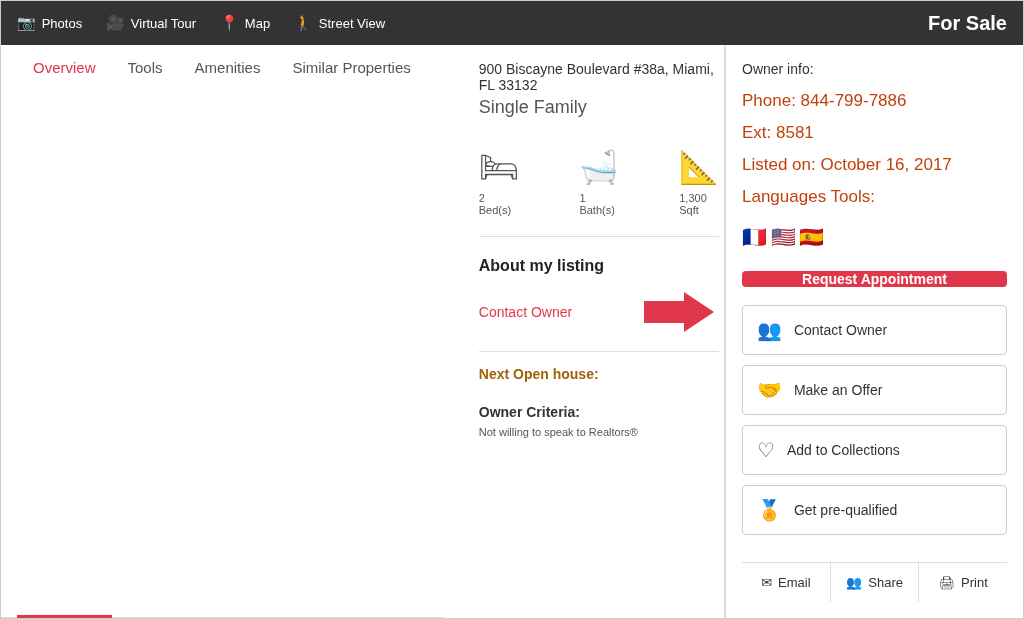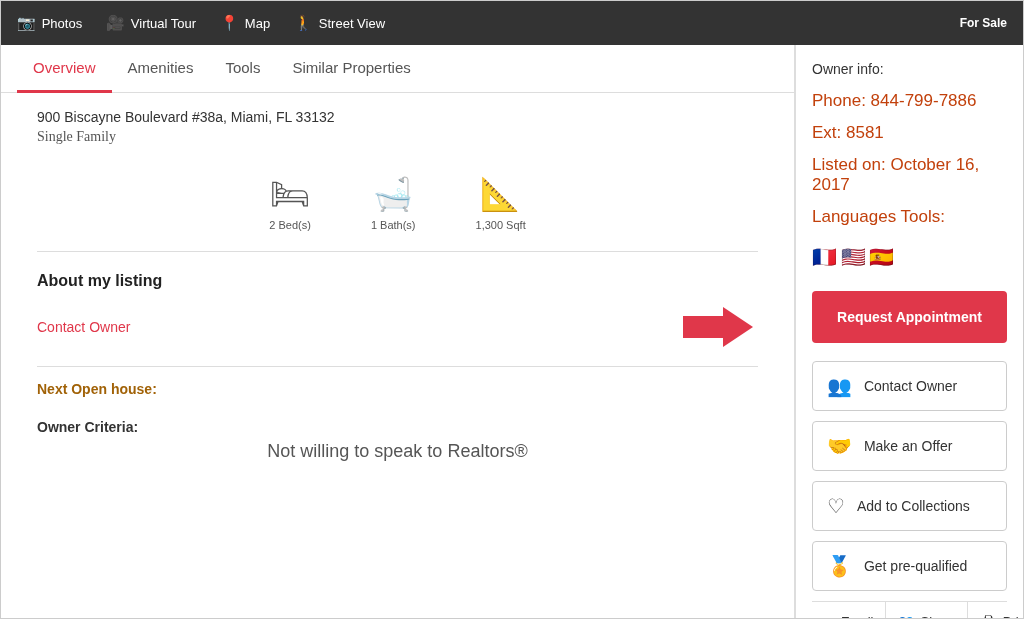--- a/index.html
+++ b/index.html
@@ -4,61 +4,61 @@
   <style>
     * { box-sizing: border-box; margin: 0; padding: 0; }
     body { font-family: Arial, sans-serif; background: #f0f0f0; display: flex; justify-content: center; align-items: center; min-height: 100vh; }
     .container { width: 1024px; height: 619px; background: #fff; border: 1px solid #ccc; display: flex; flex-direction: column; overflow: hidden; }
 
     
     .top-bar { background: #333; display: flex; align-items: center; justify-content: space-between; padding: 0 16px; height: 44px; flex-shrink: 0; }
     .top-bar-left { display: flex; gap: 24px; }
     .top-bar-item { color: #fff; font-size: 13px; display: flex; align-items: center; gap: 6px; cursor: pointer; }
     .top-bar-item .icon-emoji { font-size: 15px; }
-    .for-sale-badge { color: #fff; font-size: 12px; font-weight: bold; }
+    .for-sale-badge { color: #fff; font-size: 20px; font-weight: bold; }
 
     
     .main-layout { display: flex; flex: 1; overflow: hidden; }
 
     
-    .left-panel { flex: 1; border-right: 1px solid #ddd; display: flex; flex-direction: column; overflow-y: auto; }
+    .left-panel { flex: 1; border-right: 1px solid #ddd; display: flex; overflow-y: auto; }
 
     
     .tabs { display: flex; gap: 0; border-bottom: 1px solid #ddd; padding: 0 16px; flex-shrink: 0; }
     .tab { padding: 14px 16px; font-size: 15px; cursor: pointer; color: #555; border-bottom: 3px solid transparent; margin-bottom: -1px; }
     .tab.active { color: #e0374a; border-bottom: 3px solid #e0374a; font-weight: 500; }
 
     
     .content-area { padding: 16px 36px; flex: 1; }
     .address { font-size: 14px; color: #333; margin-bottom: 4px; }
-    .property-type { font-size: 14px; color: #555; margin-bottom: 20px; font-family: Liberation Serif, serif; }
+    .property-type { font-size: 18px; color: #555; margin-bottom: 20px; }
 
     
     .property-stats { display: flex; justify-content: center; gap: 60px; padding: 10px 0 20px; border-bottom: 1px solid #ddd; margin-bottom: 20px; }
     .stat-item { display: flex; flex-direction: column; align-items: center; gap: 6px; }
     .stat-icon { font-size: 32px; color: #555; }
     .stat-label { font-size: 11px; color: #555; }
 
     
     .section-title { font-size: 16px; font-weight: bold; color: #222; margin-bottom: 12px; margin-top: 12px; }
     .contact-owner-link { color: #e0374a; font-size: 14px; font-weight: 500; cursor: pointer; border-bottom: 1px solid #ddd; padding-bottom: 14px; margin-bottom: 14px; display: flex; align-items: center; justify-content: space-between; }
 
     .next-open-house-title { font-size: 14px; font-weight: bold; color: #a16207; margin-bottom: 22px; }
     .next-open-house-text { font-size: 13px; color: #555; margin-bottom: 16px; padding-bottom: 16px; border-bottom: 1px solid #ddd; }
     .owner-criteria-title { font-size: 14px; font-weight: bold; color: #333; margin-bottom: 6px; }
-    .owner-criteria-text { font-size: 18px; color: #555; text-align: center; }
+    .owner-criteria-text { font-size: 11px; color: #555; }
 
     
-    .right-panel { width: 228px; flex-shrink: 0; padding: 16px; display: flex; flex-direction: column; gap: 10px; overflow-y: auto; border-left: 1px solid #ddd; }
+    .right-panel { width: 298px; flex-shrink: 0; padding: 16px; display: flex; flex-direction: column; gap: 10px; overflow-y: auto; border-left: 1px solid #ddd; }
     .owner-info-title { font-size: 14px; color: #333; font-weight: normal; margin-bottom: 4px; }
     .owner-info-detail { font-size: 17px; color: #c2410c; margin-bottom: 2px; }
     .flags-row { display: flex; gap: 4px; margin: 6px 0 12px; }
     .flag { font-size: 20px; }
 
-    .request-appointment-btn { background: #e0374a; color: #fff; border: none; border-radius: 4px; padding: 18px 10px; font-size: 14px; font-weight: bold; cursor: pointer; text-align: center; margin-bottom: 8px; }
+    .request-appointment-btn { background: #e0374a; color: #fff; border: none; border-radius: 4px; padding: 0 10px; font-size: 14px; font-weight: bold; cursor: pointer; text-align: center; margin-bottom: 8px; }
 
     .action-btn { display: flex; align-items: center; gap: 12px; border: 1px solid #ccc; border-radius: 4px; padding: 12px 14px; cursor: pointer; font-size: 14px; color: #333; background: #fff; width: 100%; }
     .action-btn-icon { font-size: 20px; color: #555; }
 
     
     .bottom-actions { display: flex; border-top: 1px solid #ddd; flex-shrink: 0; }
     .bottom-action-btn { flex: 1; display: flex; align-items: center; justify-content: center; gap: 6px; padding: 12px; font-size: 13px; color: #333; cursor: pointer; border-right: 1px solid #ddd; background: #fff; }
     .bottom-action-btn:last-child { border-right: none; }
   </style>
 </head>
@@ -87,22 +87,22 @@
     </div>
     <div class="for-sale-badge">For Sale</div>
   </div>
 
   <div class="main-layout">
 
     <div class="left-panel">
 
       <div class="tabs">
         <div class="tab active">Overview</div>
+        <div class="tab">Tools</div>
         <div class="tab">Amenities</div>
-        <div class="tab">Tools</div>
         <div class="tab">Similar Properties</div>
       </div>
 
       <div class="content-area">
         <div class="address">900 Biscayne Boulevard #38a, Miami, FL 33132</div>
         <div class="property-type">Single Family</div>
 
         <div class="property-stats">
           <div class="stat-item">
             <span class="stat-icon">🛏</span>

